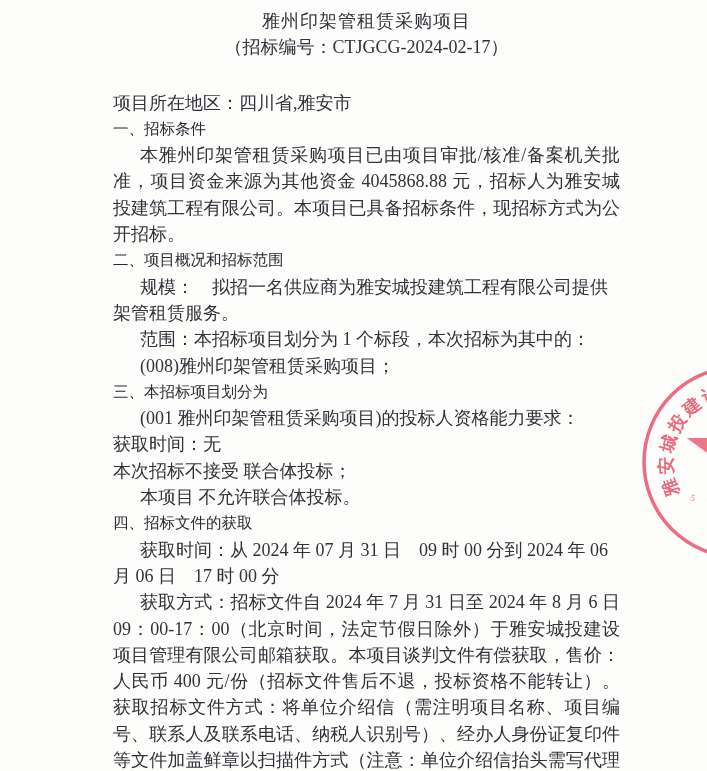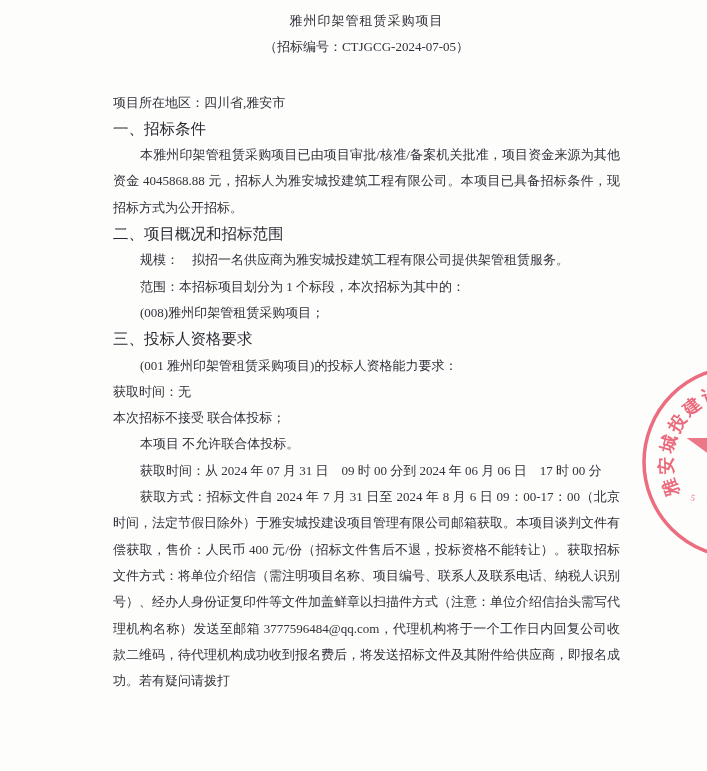--- a/index.html
+++ b/index.html
@@ -20,21 +20,21 @@
     overflow:hidden;
     color:var(--ink);
   }
   .content{
     position:absolute;
     left:113px; top:8px;
     width:507px;
   }
   .content p, .content h1, .content h2, .content h3{
     margin:0; padding:0;
-    font-size:13px;
+    font-size:18px;
     line-height:26.3px;
     font-weight:normal;
     white-space:normal;
   }
   .doc-title{
     text-align:center;
     font-size:16.5px;
     font-weight:700;
     letter-spacing:1px;
   }
@@ -67,38 +67,39 @@
   .seal .arc-text{ font-size:17.5px; letter-spacing:3px; font-weight:600; opacity:.9; }
   .seal .serial{ font-size:9px; opacity:.9; }
 </style>
 </head>
 <body>
 
 <div class="page">
   <div class="content">
 
     <h1 class="doc-title">雅州印架管租赁采购项目</h1>
-    <p class="tender-no">（招标编号：CTJGCG-2024-07-05）</p>
+    <p class="tender-no">（招标编号：CTJGCG-2024-02-17）</p>
 
     <p class="location">项目所在地区：四川省,雅安市</p>
 
     <h2 class="sec-heading">一、招标条件</h2>
     <p class="ind just">本雅州印架管租赁采购项目已由项目审批/核准/备案机关批准，项目资金来源为其他资金 4045868.88 元，招标人为雅安城投建筑工程有限公司。本项目已具备招标条件，现招标方式为公开招标。</p>
 
     <h2 class="sec-heading">二、项目概况和招标范围</h2>
     <p class="ind">规模：　拟招一名供应商为雅安城投建筑工程有限公司提供架管租赁服务。</p>
     <p class="ind">范围：本招标项目划分为 1 个标段，本次招标为其中的：</p>
     <p class="ind">(008)雅州印架管租赁采购项目；</p>
 
-    <h2 class="sec-heading">三、投标人资格要求</h2>
+    <h2 class="sec-heading">三、本招标项目划分为</h2>
     <p class="ind">(001 雅州印架管租赁采购项目)的投标人资格能力要求：</p>
     <p>获取时间：无</p>
     <p>本次招标不接受 联合体投标；</p>
     <p class="ind"><span>本项目 </span><span class="em-italic">不允许</span><span>联合体投标。</span></p>
 
+    <h2 class="sec-heading">四、招标文件的获取</h2>
     <p class="ind">获取时间：从 2024 年 07 月 31 日　09 时 00 分到 2024 年 06 月 06 日　17 时 00 分</p>
     <p class="ind just">获取方式：招标文件自 2024 年 7 月 31 日至 2024 年 8 月 6 日 09：00-17：00（北京时间，法定节假日除外）于雅安城投建设项目管理有限公司邮箱获取。本项目谈判文件有偿获取，售价：人民币 400 元/份（招标文件售后不退，投标资格不能转让）。获取招标文件方式：将单位介绍信（需注明项目名称、项目编号、联系人及联系电话、纳税人识别号）、经办人身份证复印件等文件加盖鲜章以扫描件方式（注意：单位介绍信抬头需写代理机构名称）发送至邮箱 3777596484@qq.com，代理机构将于一个工作日内回复公司收款二维码，待代理机构成功收到报名费后，将发送招标文件及其附件给供应商，即报名成功。若有疑问请拨打</p>
 
   </div>
 
   <svg class="seal" viewBox="0 0 107 220" width="107" height="220" aria-hidden="true">
     <circle class="ring" cx="139" cy="110" r="95" fill="none" stroke-width="3.5"></circle>
     <polygon class="star" points="139,48 151.3,86 191.3,86 159,109.5 171.3,147.5 139,124 106.7,147.5 119,109.5 86.7,86 126.7,86"></polygon>
     <defs>
       <path id="sealTextPath" d="M 79.8 141.5 A 67 67 0 1 1 193.2 149.4" fill="none"></path>

